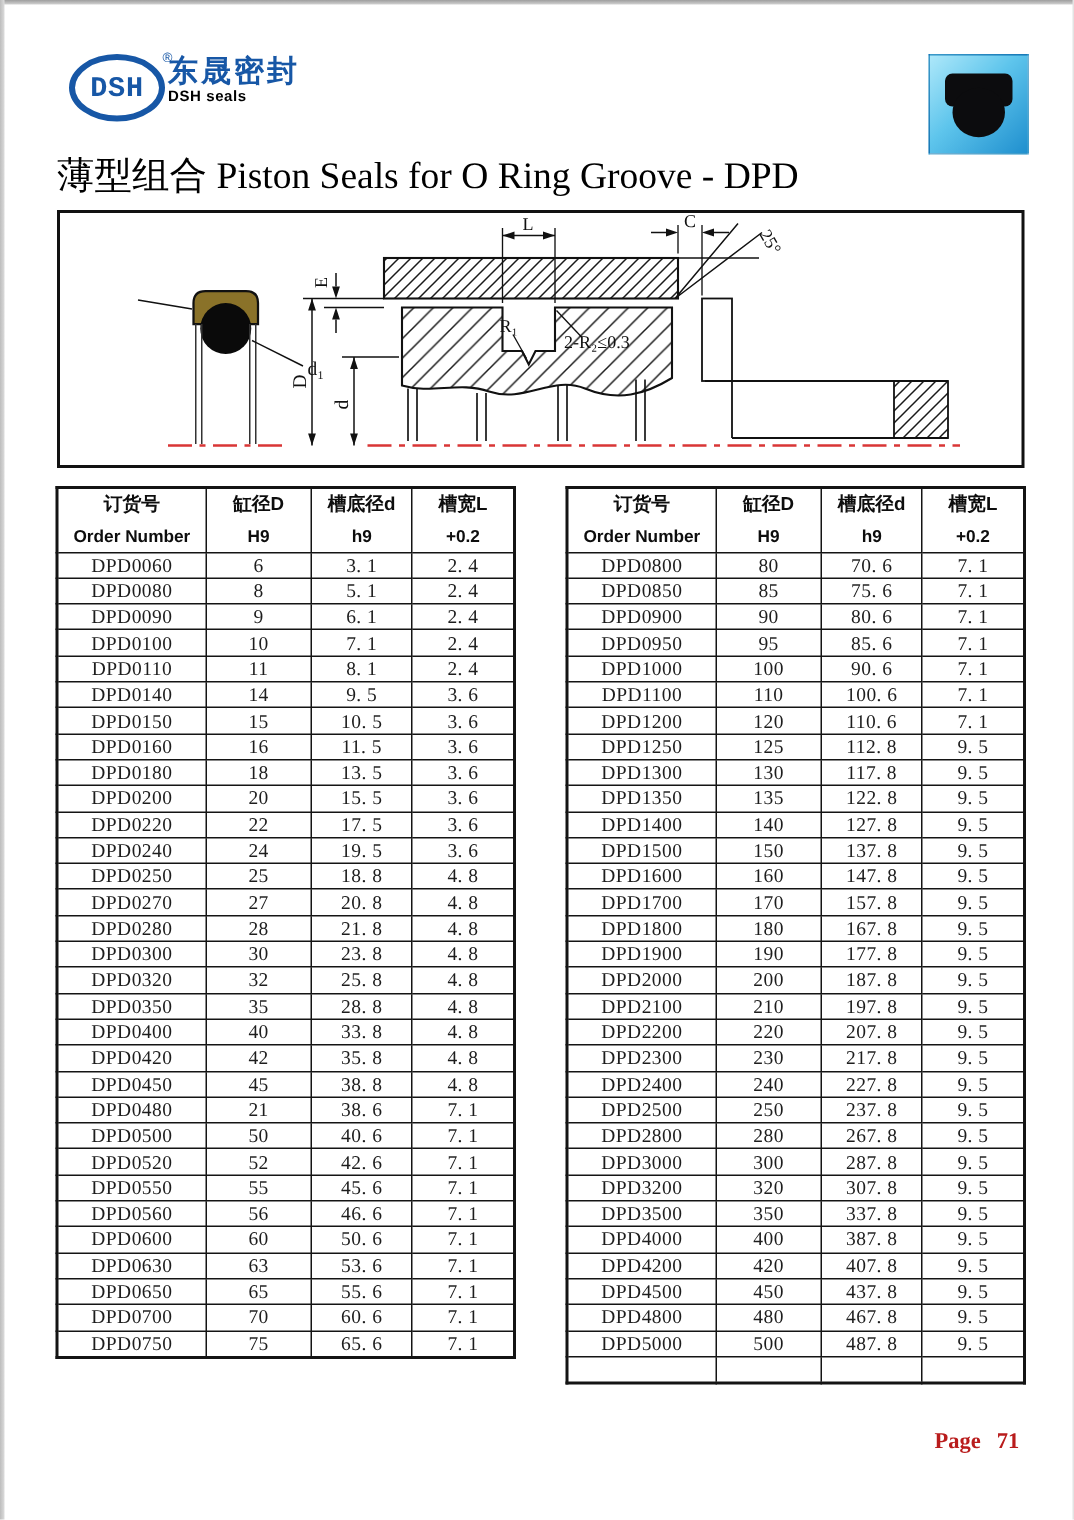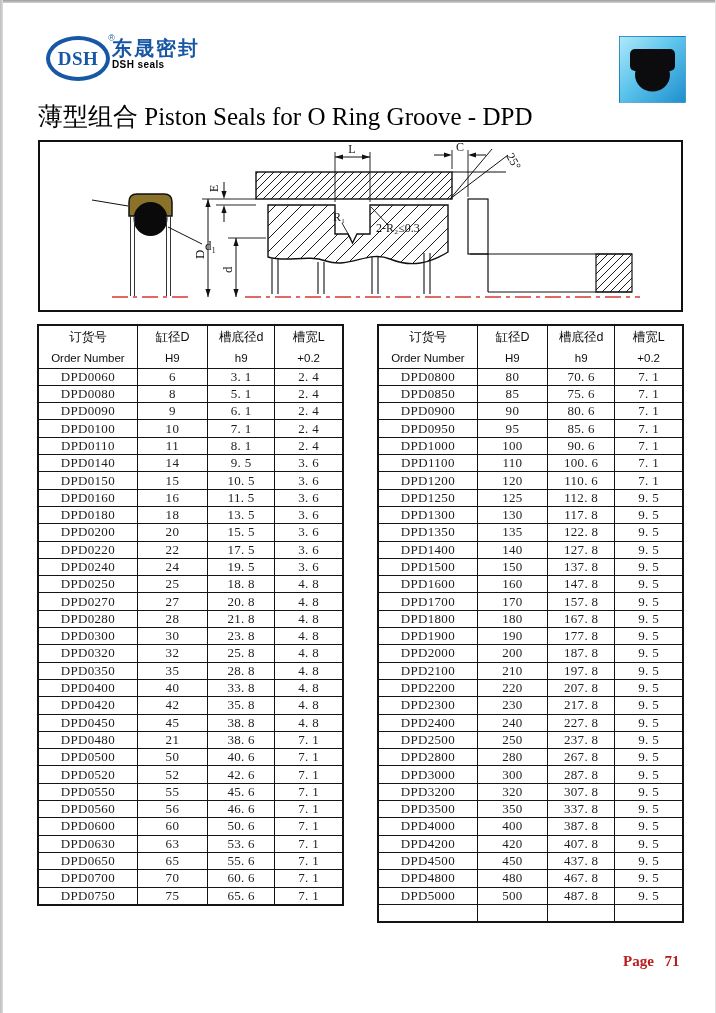--- a/index.html
+++ b/index.html
@@ -8,42 +8,42 @@
     font-family:"Liberation Sans",sans-serif;color:#111;overflow:hidden;
   }
   .edge-top{position:absolute;left:0;top:0;width:716px;height:3px;background:linear-gradient(#9e9e9e,#d2d2d2);}
   .edge-left{position:absolute;left:0;top:0;width:3px;height:1013px;background:linear-gradient(90deg,#bdbdbd,#dcdcdc);}
   .edge-right{position:absolute;right:0;top:0;width:1px;height:1013px;background:#e3e3e3;}
 
   
   .logo{position:absolute;left:46px;top:36px;display:flex;align-items:flex-start;}
   .logo-ellipse{position:relative;width:64px;height:45px;border:4px solid #1757a6;border-radius:50%;
     display:flex;align-items:center;justify-content:center;box-sizing:border-box;}
-  .logo-dsh{font-size:19px;font-weight:700;color:#1757a6;letter-spacing:.5px;font-family:Liberation Serif, serif;}
+  .logo-dsh{font-size:19px;font-weight:700;color:#1757a6;letter-spacing:.5px;font-family:Liberation Mono, monospace;}
   .logo-reg{position:absolute;top:-7px;right:-9px;font-size:9px;color:#1757a6;}
   .logo-text{margin-left:2px;margin-top:1px;}
   .logo-cn{font-size:20px;font-weight:700;color:#1757a6;letter-spacing:2px;line-height:1.1;}
   .logo-en{font-size:10px;font-weight:700;color:#000000;letter-spacing:.4px;line-height:1.2;}
 
   .product-icon{position:absolute;left:619px;top:36px;width:67px;height:67px;
     background:linear-gradient(135deg,#aee8fa 0%,#5ec5ec 45%,#1f8fce 100%);
     border:1px solid rgba(10,80,140,.35);box-sizing:border-box;}
 
   .page-title{position:absolute;left:38px;top:100px;width:645px;text-align:left;
     font-family:"Liberation Serif",serif;font-size:25px;color:#000;white-space:nowrap;}
 
   
   .diagram-box{position:absolute;left:38px;top:140px;width:641px;height:168px;
     border:2px solid #111;box-sizing:content-box;background:#fff;}
 
   
   .data-table{position:absolute;border-collapse:collapse;table-layout:fixed;background:#fff;
     border:2.5px solid #141414;}
   .data-table th,.data-table td{border:1.5px solid #141414;text-align:center;vertical-align:middle;padding:0;}
-  .data-table thead th{height:39px;font-weight:400;color:#0d0d0d;line-height:1.3;}
+  .data-table thead th{height:39px;font-weight:700;color:#0d0d0d;line-height:1.3;}
   .th-cn{font-size:12.5px;font-family:"Liberation Sans",sans-serif;}
   .th-sub{font-size:11.5px;font-family:"Liberation Sans",sans-serif;}
   .data-table td{height:16.3px;font-size:13px;font-family:"Liberation Serif",serif;color:#1d1d1d;
     letter-spacing:.3px;white-space:pre;}
   .left-table{left:37px;top:324px;width:307px;}
   .right-table{left:377px;top:324px;width:307px;}
 
   .page-number{position:absolute;left:623px;top:953px;font-family:"Liberation Serif",serif;
     font-size:15px;color:#b91c1c;word-spacing:7px;font-weight:bold;}
 

